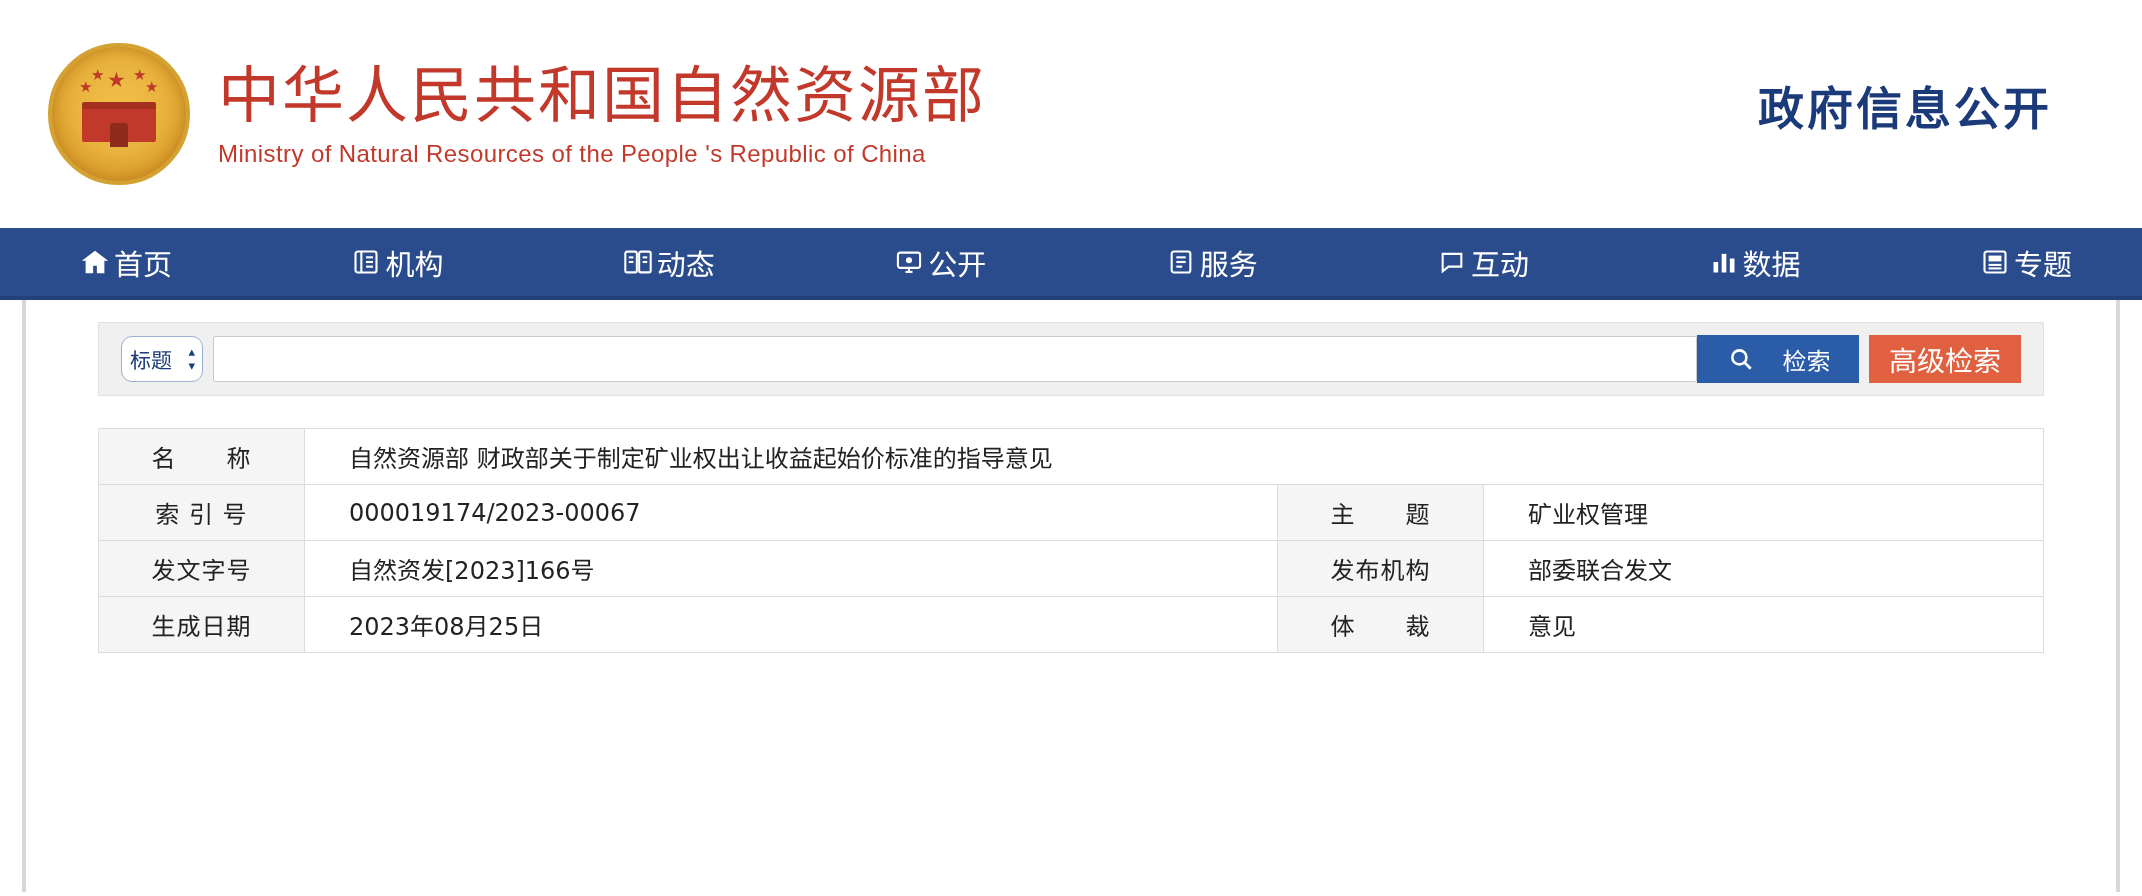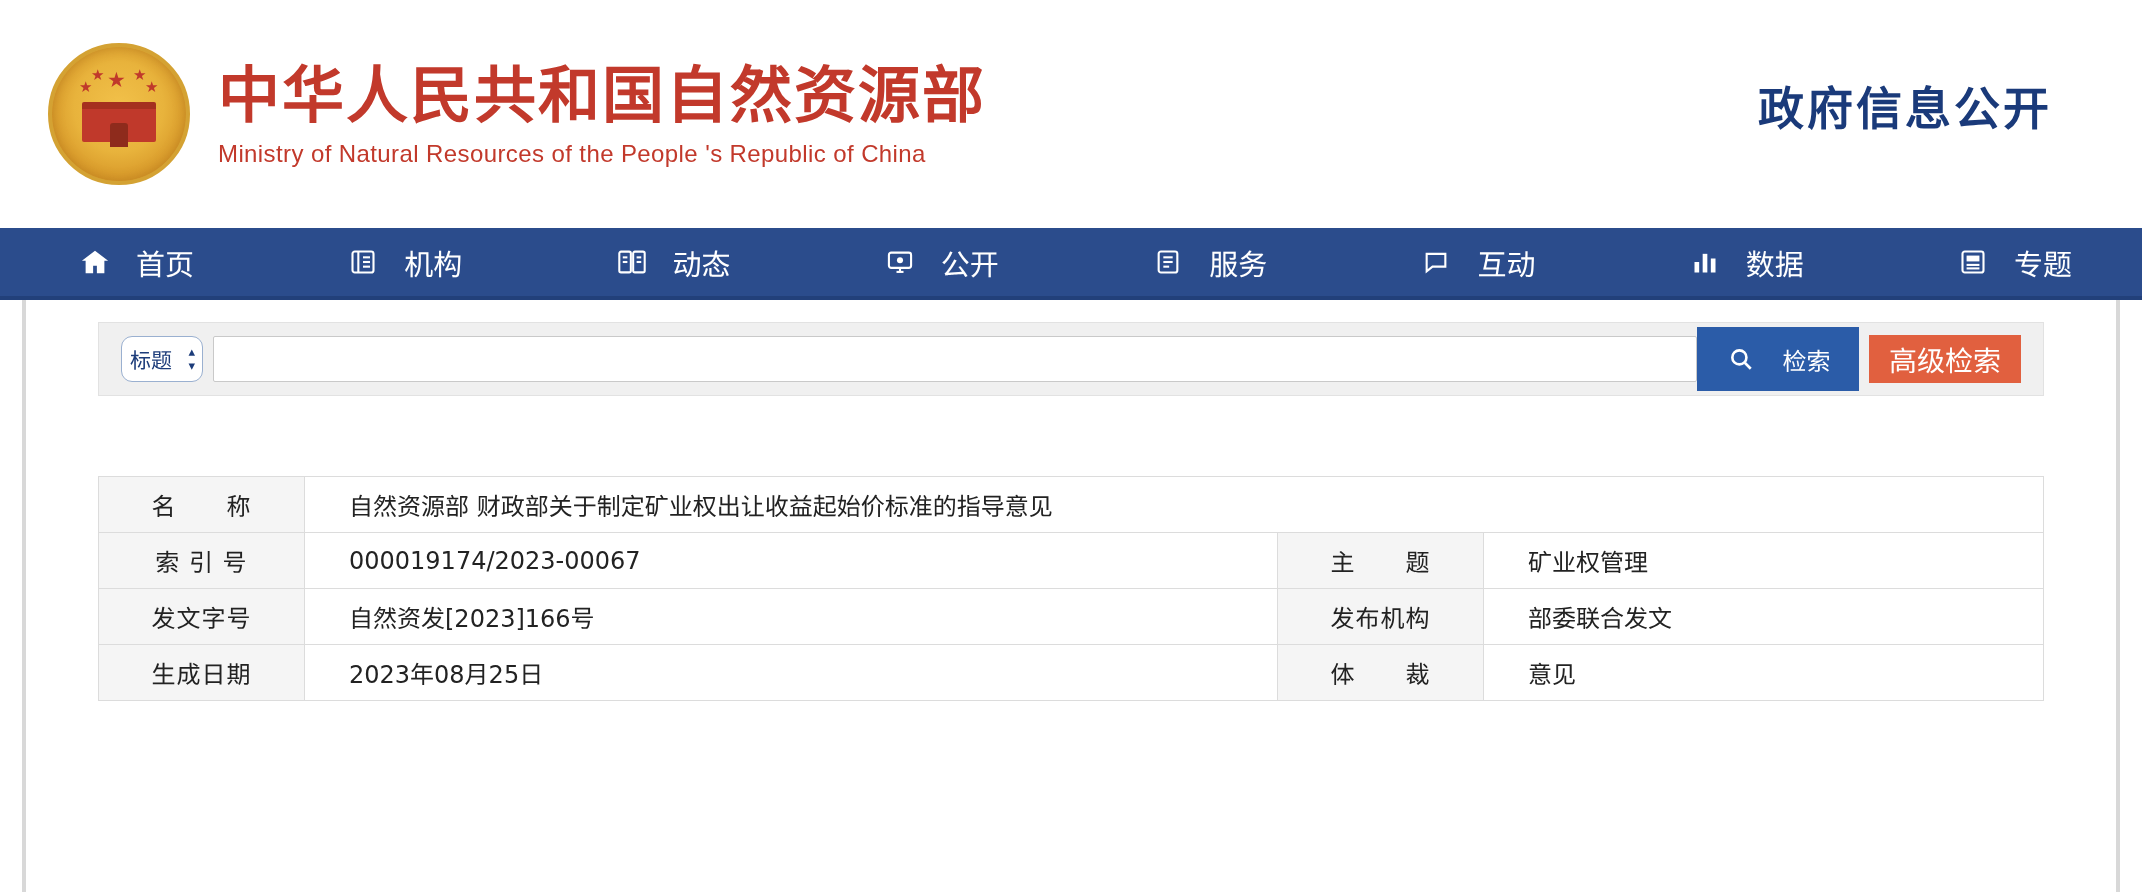--- a/index.html
+++ b/index.html
@@ -72,21 +72,21 @@
   .emblem .star.s2 { left: 18px; top: 0px; }
   .emblem .star.s3 { left: 60px; top: 0px; }
   .emblem .star.s4 { left: 72px; top: 12px; }
 
   .title-block {
     margin-left: 28px;
   }
   .title-cn {
     color: #c2392b;
     font-size: 62px;
-    font-weight: bold;
+    font-weight: normal;
     letter-spacing: 2px;
     line-height: 1.15;
     font-family: "DejaVu Sans", "Liberation Sans", sans-serif;
   }
   .title-en {
     color: #c2392b;
     font-size: 24px;
     margin-top: 8px;
     letter-spacing: 0.4px;
     font-family: "Liberation Sans", sans-serif;
@@ -108,21 +108,21 @@
     background: #2b4c8c;
     display: flex;
     align-items: center;
     justify-content: space-between;
     padding: 0 70px 0 80px;
     border-bottom: 4px solid #22407a;
   }
   .nav-item {
     display: flex;
     align-items: center;
-    gap: 26px;
+    gap: 4px;
     color: #ffffff;
     font-size: 29px;
     cursor: pointer;
     font-family: "DejaVu Sans", "Liberation Sans", sans-serif;
     white-space: nowrap;
   }
   .nav-icon {
     width: 30px;
     height: 30px;
     display: inline-flex;
@@ -184,21 +184,21 @@
     border-radius: 2px;
     background: #ffffff;
     margin-left: 10px;
     padding: 0 12px;
     font-size: 21px;
     color: #333;
     font-family: "DejaVu Sans", "Liberation Sans", sans-serif;
     outline: none;
   }
   .btn-search {
-    height: 64px;
+    height: 48px;
     min-width: 162px;
     background: #2b5ca8;
     color: #fff;
     border: none;
     font-size: 24px;
     display: flex;
     align-items: center;
     justify-content: center;
     gap: 27px;
     cursor: pointer;
@@ -213,21 +213,21 @@
     font-size: 28px;
     margin-left: 10px;
     cursor: pointer;
     font-family: "DejaVu Sans", "Liberation Sans", sans-serif;
   }
 
   
   table.meta {
     width: 100%;
     border-collapse: collapse;
-    margin-top: 80px;
+    margin-top: 32px;
     table-layout: fixed;
   }
   table.meta td {
     border: 1px solid #dcdcdc;
     height: 56px;
     font-size: 24px;
     color: #222;
     font-family: "DejaVu Sans", "Liberation Sans", sans-serif;
   }
   td.label {

